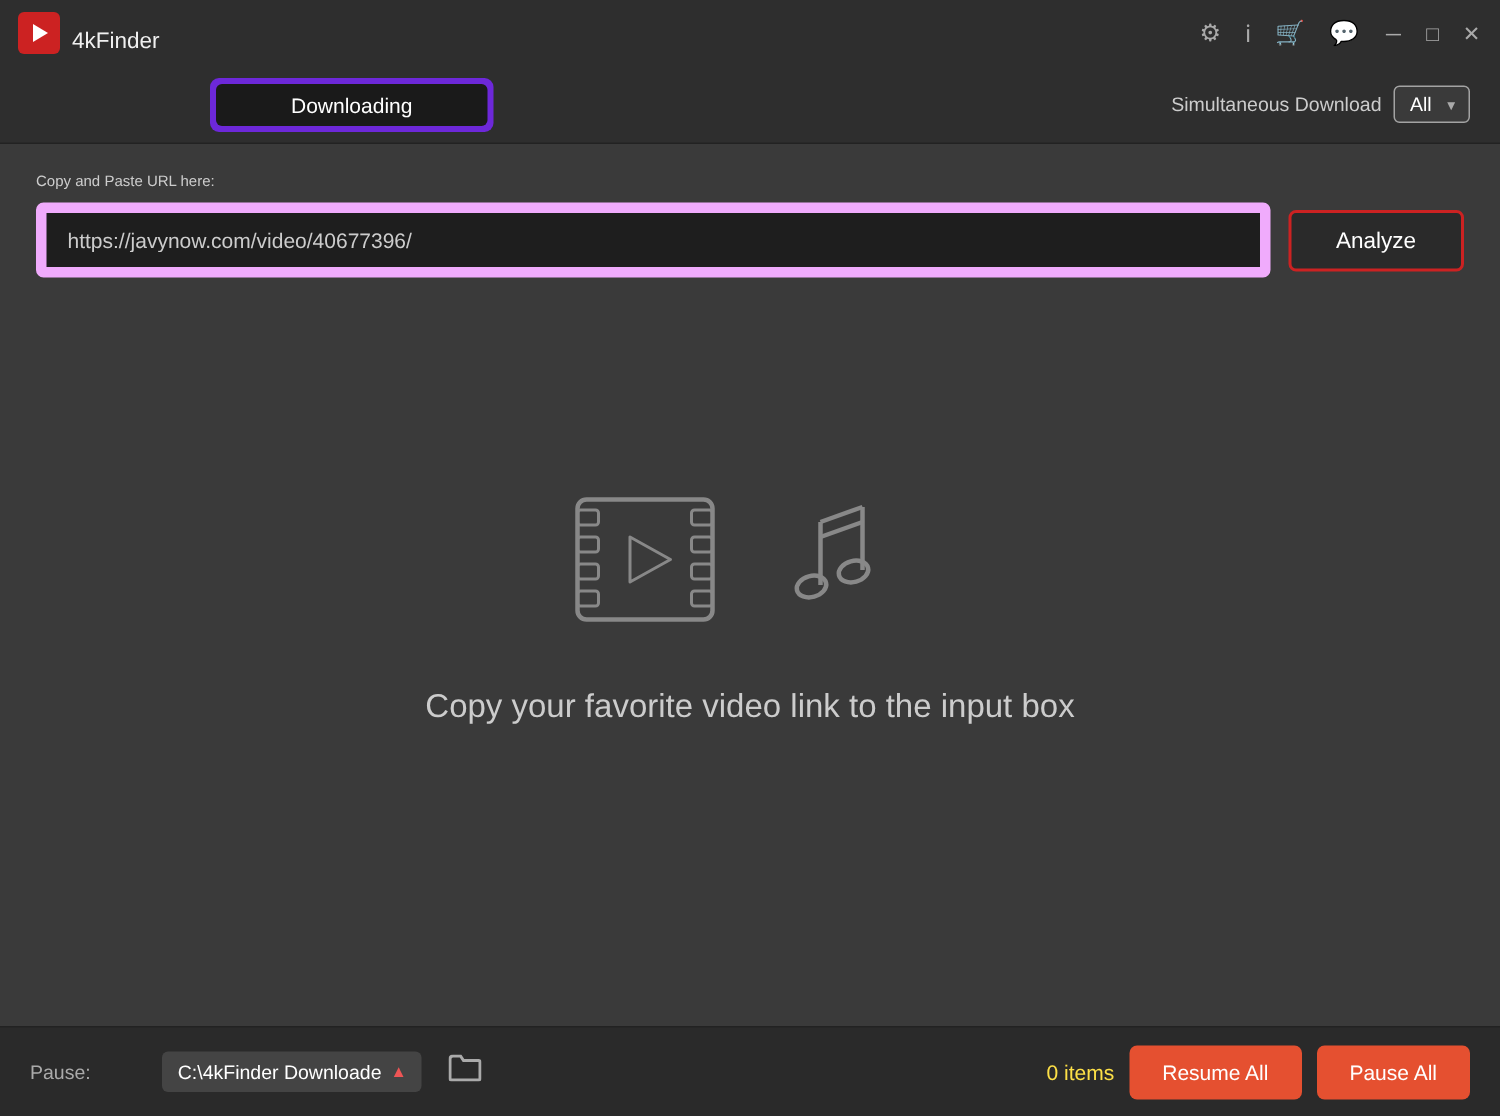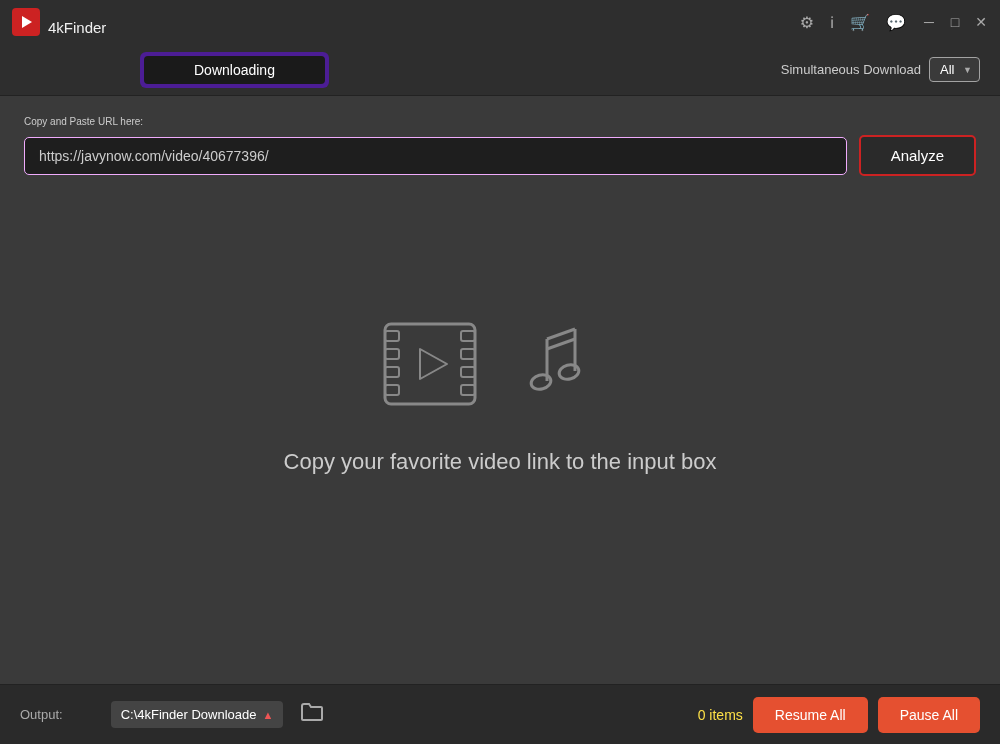--- a/index.html
+++ b/index.html
@@ -75,21 +75,21 @@
     .navbar {
       background: #2e2e2e;
       height: 52px;
       display: flex;
       align-items: center;
       padding: 0 20px;
       border-bottom: 1px solid #222;
     }
     .tab-group {
       display: flex;
-      background: #4c1d95;
+      background: #6d28d9;
       border-radius: 6px;
       padding: 4px;
       margin: 0 auto;
       margin-left: 120px;
       gap: 16px;
     }
     .tab-btn {
       padding: 6px 50px;
       border-radius: 4px;
       font-size: 14px;
@@ -153,21 +153,21 @@
       margin-bottom: 8px;
     }
     .url-row {
       display: flex;
       gap: 12px;
       align-items: center;
     }
     .url-input {
       flex: 1;
       background: #1e1e1e;
-      border: 1px solid #f0abfc;
+      border: 7px solid #f0abfc;
       border-radius: 5px;
       padding: 10px 14px;
       color: #ccc;
       font-size: 14px;
       outline: none;
     }
     .analyze-btn {
       background: #2a2a2a;
       border: 2px solid #cc2222;
       border-radius: 5px;
@@ -357,21 +357,21 @@
 
         <line x1="32" y1="30" x2="60" y2="20" stroke="#888" stroke-width="3"></line>
         <line x1="32" y1="40" x2="60" y2="30" stroke="#888" stroke-width="3"></line>
       </svg>
     </div>
     <div class="empty-text">Copy your favorite video link to the input box</div>
   </div>
 </div>
 
 <div class="bottombar">
-  <span class="output-label">Output:</span>
+  <span class="output-label">Pause:</span>
   <button class="output-path-btn">
     <span>C:\4kFinder Downloade</span>
     <span class="arrow">▲</span>
   </button>
   <button class="folder-icon-btn" title="Open Folder">
     <svg width="22" height="18" viewBox="0 0 22 18" fill="none" stroke="#aaa" stroke-width="2">
       <path d="M1 3 Q1 1 3 1 L8 1 L10 4 L20 4 Q21 4 21 5 L21 16 Q21 17 20 17 L2 17 Q1 17 1 16 Z"></path>
     </svg>
   </button>
   <span class="items-count">0 items</span>

